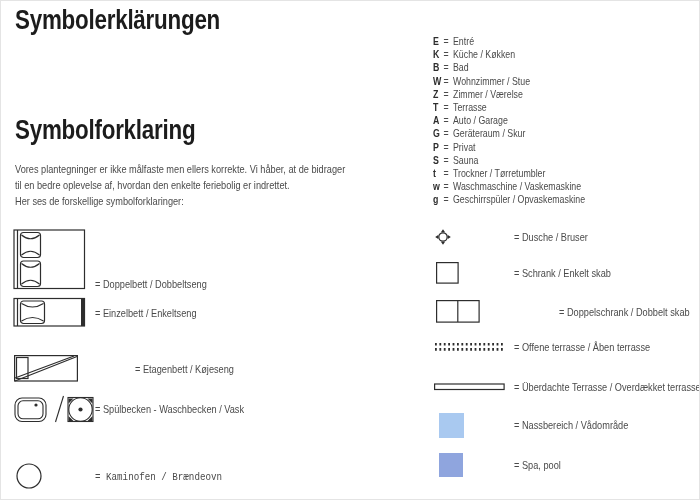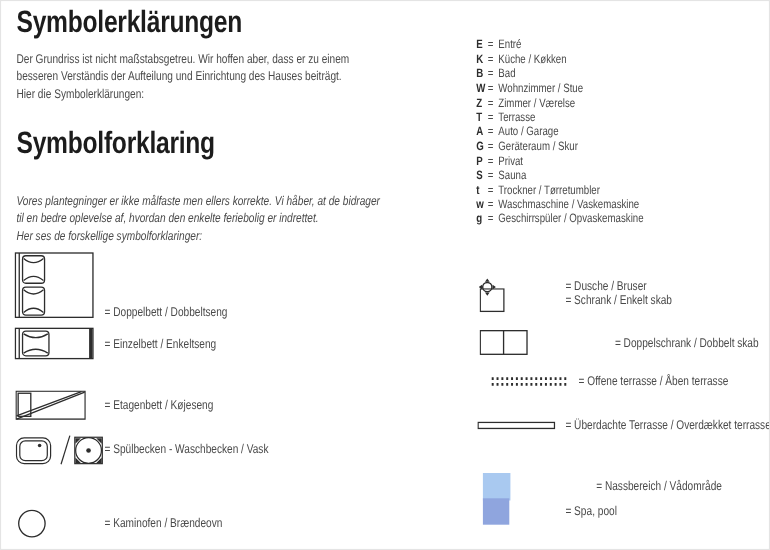--- a/index.html
+++ b/index.html
@@ -10,45 +10,40 @@
   }
   .cond{transform:scaleX(0.8);transform-origin:0 50%;}
   h1.page-heading{
     position:absolute;left:14px;margin:0;font-size:28px;font-weight:700;
     color:#1c1c1c;letter-spacing:-0.3px;white-space:nowrap;
   }
   #de-title{top:3px;}
   #dk-title{top:113px;}
   .para{position:absolute;left:14px;margin:0;font-size:11.5px;line-height:16px;color:#4a4a4a;}
   #de-body{top:45px;}
-  #dk-body{top:174px;font-style:italic;}
+  #dk-body{top:160px;}
   .pline{display:block;white-space:nowrap;transform:scaleX(0.8);transform-origin:0 50%;}
   
   #abbrev-list{position:absolute;left:432px;top:34px;font-size:11px;line-height:13.2px;color:#4a4a4a;}
   .ab-row{display:flex;white-space:nowrap;}
   .ab-letter{flex:0 0 13px;font-weight:700;color:#2d2d2d;}
   .ab-eq{flex:0 0 12px;color:#4a4a4a;}
   .ab-label{color:#4a4a4a;}
   
   .sym-row{position:absolute;display:flex;align-items:center;}
   .sym-cell{flex:0 0 auto;display:flex;align-items:center;}
   .sym-icon{display:flex;align-items:center;}
   .sym-label{font-size:11.5px;color:#4a4a4a;white-space:nowrap;}
   svg{display:block;}
 </style>
 </head>
 <body>
 
 <div class="page">
   <h1 class="page-heading cond" id="de-title">Symbolerklärungen</h1>
-  <p class="para" id="de-body">
-      <span class="pline">Der Grundriss ist nicht maßstabsgetreu. Wir hoffen aber, dass er zu einem</span>
-      <span class="pline">besseren Verständis der Aufteilung und Einrichtung des Hauses beiträgt.</span>
-      <span class="pline">Hier die Symbolerklärungen:</span>
-    </p>
 
   <h1 class="page-heading cond" id="dk-title">Symbolforklaring</h1>
   <p class="para" id="dk-body">
       <span class="pline">Vores plantegninger er ikke målfaste men ellers korrekte. Vi håber, at de bidrager</span>
       <span class="pline">til en bedre oplevelse af, hvordan den enkelte feriebolig er indrettet.</span>
       <span class="pline">Her ses de forskellige symbolforklaringer:</span>
     </p>
 
   <div id="abbrev-list">
       <div class="ab-row cond">
@@ -147,21 +142,21 @@
                 <line x1="69.5" y1="1.5" x2="69.5" y2="29" stroke-width="3"></line>
                 <rect x="7.5" y="4" width="24" height="22.5" rx="3"></rect>
                 <path d="M8.5,6.5 Q19.5,13.5 30.5,6.5"></path>
                 <path d="M8.5,24 Q19.5,17 30.5,24"></path>
               </g>
             </svg>
           </span>
         </div>
         <span class="sym-label cond">= Einzelbett / Enkeltseng</span>
       </div>
-      <div class="sym-row" style="left: 12px; top: 354px; height: 27px;">
+      <div class="sym-row" style="left: 12px; top: 354px; height: 27px; gap: 40px;">
         <div class="sym-cell" style="width:82px">
           <span class="sym-icon" style="margin-left:1px">
             <svg width="64" height="27" viewBox="0 0 64 27">
               <g fill="none" stroke="#2d2d2d" stroke-width="1.2">
                 <rect x="0.6" y="0.6" width="62.8" height="25.4"></rect>
                 <rect x="2.5" y="2.5" width="11.5" height="21"></rect>
                 <path d="M1,26 L63,1.5"></path>
                 <path d="M1,23 L60,1"></path>
               </g>
             </svg>
@@ -181,33 +176,33 @@
                 <circle cx="66.5" cy="14.5" r="11.7"></circle>
               </g>
               <circle cx="22" cy="10" r="1.6" fill="#2d2d2d"></circle>
               <circle cx="66.5" cy="14.5" r="2.1" fill="#2d2d2d"></circle>
               <path d="M54.5,3.5 L59.5,3.5 L54.5,8.5 Z M78.5,3.5 L73.5,3.5 L78.5,8.5 Z M54.5,26 L59.5,26 L54.5,21 Z M78.5,26 L73.5,26 L78.5,21 Z" fill="#2d2d2d"></path>
             </svg>
           </span>
         </div>
         <span class="sym-label cond">= Spülbecken - Waschbecken / Vask</span>
       </div>
-      <div class="sym-row" style="left: 12px; top: 462px; height: 26px;">
+      <div class="sym-row" style="left: 12px; top: 462px; height: 26px; font-family: Liberation Mono, monospace;">
         <div class="sym-cell" style="width:82px">
           <span class="sym-icon" style="margin-left:3px">
             <svg width="26" height="26">
               <circle cx="13" cy="13" r="12" fill="none" stroke="#2d2d2d" stroke-width="1.2"></circle>
             </svg>
           </span>
         </div>
         <span class="sym-label cond">= Kaminofen / Brændeovn</span>
       </div>
     </div>
   <div id="right-symbols">
-      <div class="sym-row" style="left: 432px; top: 228px; height: 16px; margin-top: 24px;">
+      <div class="sym-row" style="left: 432px; top: 228px; height: 16px;">
         <div class="sym-cell" style="width:81px">
           <span class="sym-icon" style="margin-left:2px">
             <svg width="16" height="16">
               <circle cx="8" cy="8" r="4.2" fill="none" stroke="#2d2d2d" stroke-width="1.3"></circle>
               <path d="M8,0.2 L5.9,3.2 L10.1,3.2 Z M8,15.8 L5.9,12.8 L10.1,12.8 Z M0.2,8 L3.2,5.9 L3.2,10.1 Z M15.8,8 L12.8,5.9 L12.8,10.1 Z" fill="#2d2d2d"></path>
             </svg>
           </span>
         </div>
         <span class="sym-label cond">= Dusche / Bruser</span>
       </div>
@@ -225,21 +220,21 @@
         <div class="sym-cell" style="width:81px">
           <span class="sym-icon" style="margin-left:3px">
             <svg width="44" height="23">
               <rect x="0.6" y="0.6" width="42.5" height="21.5" fill="none" stroke="#2d2d2d" stroke-width="1.2"></rect>
               <line x1="21.8" y1="0.6" x2="21.8" y2="22" stroke="#2d2d2d" stroke-width="1.2"></line>
             </svg>
           </span>
         </div>
         <span class="sym-label cond">= Doppelschrank / Dobbelt skab</span>
       </div>
-      <div class="sym-row" style="left: 444px; top: 341px; height: 10px;">
+      <div class="sym-row" style="left: 432px; top: 341px; height: 10px;">
         <div class="sym-cell" style="width:81px">
           <span class="sym-icon" style="margin-left:1px">
             <svg width="72" height="10">
               <g stroke="#2d2d2d" stroke-width="2.6" stroke-dasharray="1.8 2.6">
                 <line x1="1" y1="2.2" x2="71" y2="2.2"></line>
                 <line x1="1" y1="7.4" x2="71" y2="7.4"></line>
               </g>
             </svg>
           </span>
         </div>
@@ -248,21 +243,21 @@
       <div class="sym-row" style="left: 432px; top: 381px; height: 9px;">
         <div class="sym-cell" style="width:81px">
           <span class="sym-icon" style="margin-left:1px">
             <svg width="71" height="8">
               <rect x="0.6" y="1" width="69.5" height="5.5" fill="#ffffff" stroke="#2d2d2d" stroke-width="1.2"></rect>
             </svg>
           </span>
         </div>
         <span class="sym-label cond">= Überdachte Terrasse / Overdækket terrasse</span>
       </div>
-      <div class="sym-row" style="left: 432px; top: 428px; height: 26px; gap: 28px;">
+      <div class="sym-row" style="left: 432px; top: 411px; height: 26px;">
         <div class="sym-cell" style="width:81px">
           <span class="sym-icon" style="margin-left:6px">
             <div style="width:25px;height:25px;background:#a9c9f0"></div>
           </span>
         </div>
         <span class="sym-label cond">= Nassbereich / Vådområde</span>
       </div>
       <div class="sym-row" style="left: 432px; top: 451px; height: 25px;">
         <div class="sym-cell" style="width:81px">
           <span class="sym-icon" style="margin-left:6px">

